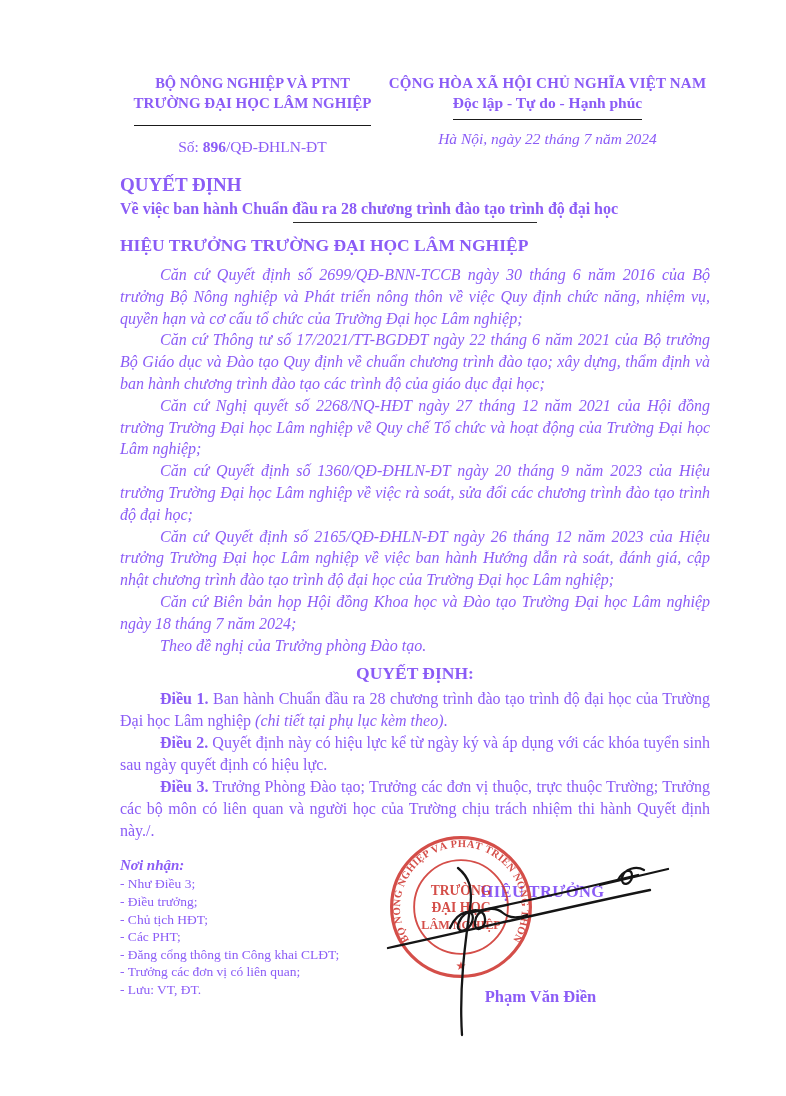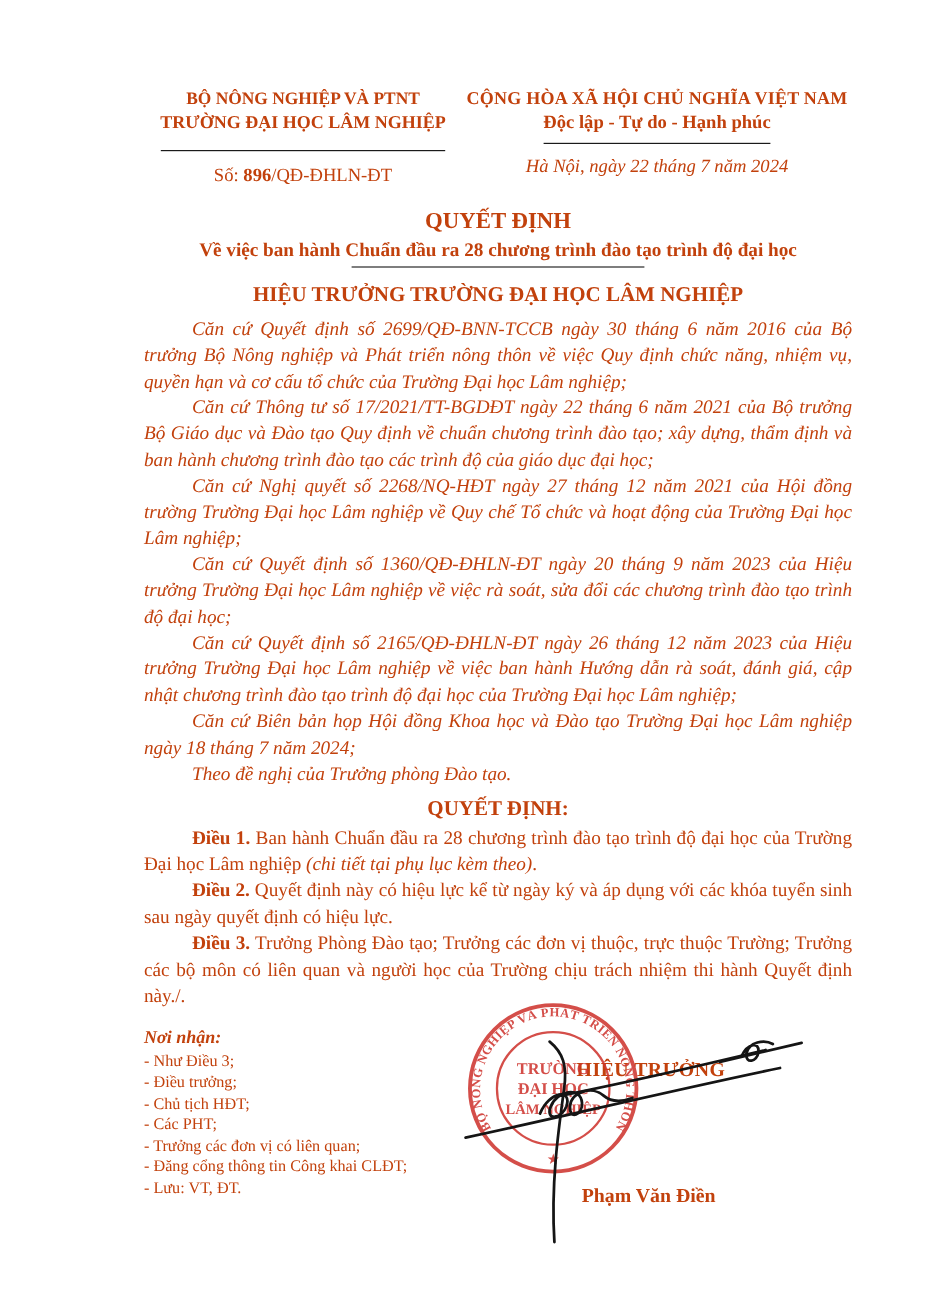--- a/index.html
+++ b/index.html
@@ -2,41 +2,41 @@
 <html lang="vi"><head>
 <meta charset="utf-8">
 <style>
   html,body{margin:0;padding:0;background:#e8e8e8;}
   .page{
     position:relative;
     width:786px;height:1096px;
     background:#ffffff;
     overflow:hidden;
     font-family:"Liberation Serif","DejaVu Serif",serif;
-    color:#c2410c;
+    color:#8b5cf6;
     box-sizing:border-box;
   }
   .content{position:absolute;left:120px;top:74px;width:590px;}
 
   
   .hdr{display:flex;width:100%;}
   .hdr-left{width:265px;text-align:center;flex:none;}
   .hdr-right{flex:1;text-align:center;}
   .org-parent{font-size:14.5px;font-weight:bold;line-height:19px;}
   .org-name{font-size:15px;font-weight:bold;line-height:20px;}
   .org-name span{display:inline-block;border-bottom:1.4px solid #1a1a1a;padding-bottom:12px;}
   .doc-no{margin-top:11px;font-size:15.5px;line-height:20px;}
   .doc-no .b{font-weight:bold;}
   .nat-title{font-size:15px;font-weight:bold;line-height:19px;letter-spacing:.2px;}
   .nat-motto{font-size:15.5px;font-weight:bold;line-height:20px;}
   .nat-motto span{display:inline-block;border-bottom:1.4px solid #1a1a1a;padding-bottom:6px;}
   .place-date{margin-top:9px;font-size:15.5px;font-style:italic;line-height:20px;}
 
   
-  .title-block{margin-top:16px;text-align:center;}
+  .title-block{margin-top:16px;text-align:left;}
   .doc-type{font-size:19px;font-weight:bold;line-height:24px;}
   .subject{font-size:16px;font-weight:bold;line-height:21px;margin-top:1px;}
   .subject-rule{width:244px;border-bottom:1.6px solid #2a2a2a;margin:3px auto 0;height:0;}
   .issuer{font-size:17.5px;font-weight:bold;line-height:22px;margin-top:11px;}
 
   
   .recitals{margin-top:8px;}
   p.recital{
     margin:0;font-size:16px;line-height:21.8px;
     font-style:italic;text-align:justify;text-indent:40px;
@@ -108,22 +108,22 @@
       <p class="article"><span class="lead">Điều 3.</span><span> Trưởng Phòng Đào tạo; Trưởng các đơn vị thuộc, trực thuộc Trường; Trưởng các bộ môn có liên quan và người học của Trường chịu trách nhiệm thi hành Quyết định này./.</span><span class="inote"></span><span></span></p>
     </div>
 
     <div class="footer">
       <div class="recipients">
         <div class="recipients-label">Nơi nhận:</div>
         <div class="recipient-item">- Như Điều 3;</div>
         <div class="recipient-item">- Điều trưởng;</div>
         <div class="recipient-item">- Chủ tịch HĐT;</div>
         <div class="recipient-item">- Các PHT;</div>
+        <div class="recipient-item">- Đăng cổng thông tin Công khai CLĐT;</div>
         <div class="recipient-item">- Trưởng các đơn vị có liên quan;</div>
-        <div class="recipient-item">- Đăng cổng thông tin Công khai CLĐT;</div>
         <div class="recipient-item">- Lưu: VT, ĐT.</div>
       </div>
       <div class="sig-title">HIỆU TRƯỞNG</div>
       <div class="sig-name">Phạm Văn Điền</div>
     </div>
   </div>
 
   <svg class="stamp" viewBox="0 0 160 160" aria-hidden="true">
     <circle cx="80" cy="80" r="74" fill="none" stroke="#cf3630" stroke-width="3.4"></circle>
     <circle cx="80" cy="80" r="50" fill="none" stroke="#cf3630" stroke-width="2"></circle>

